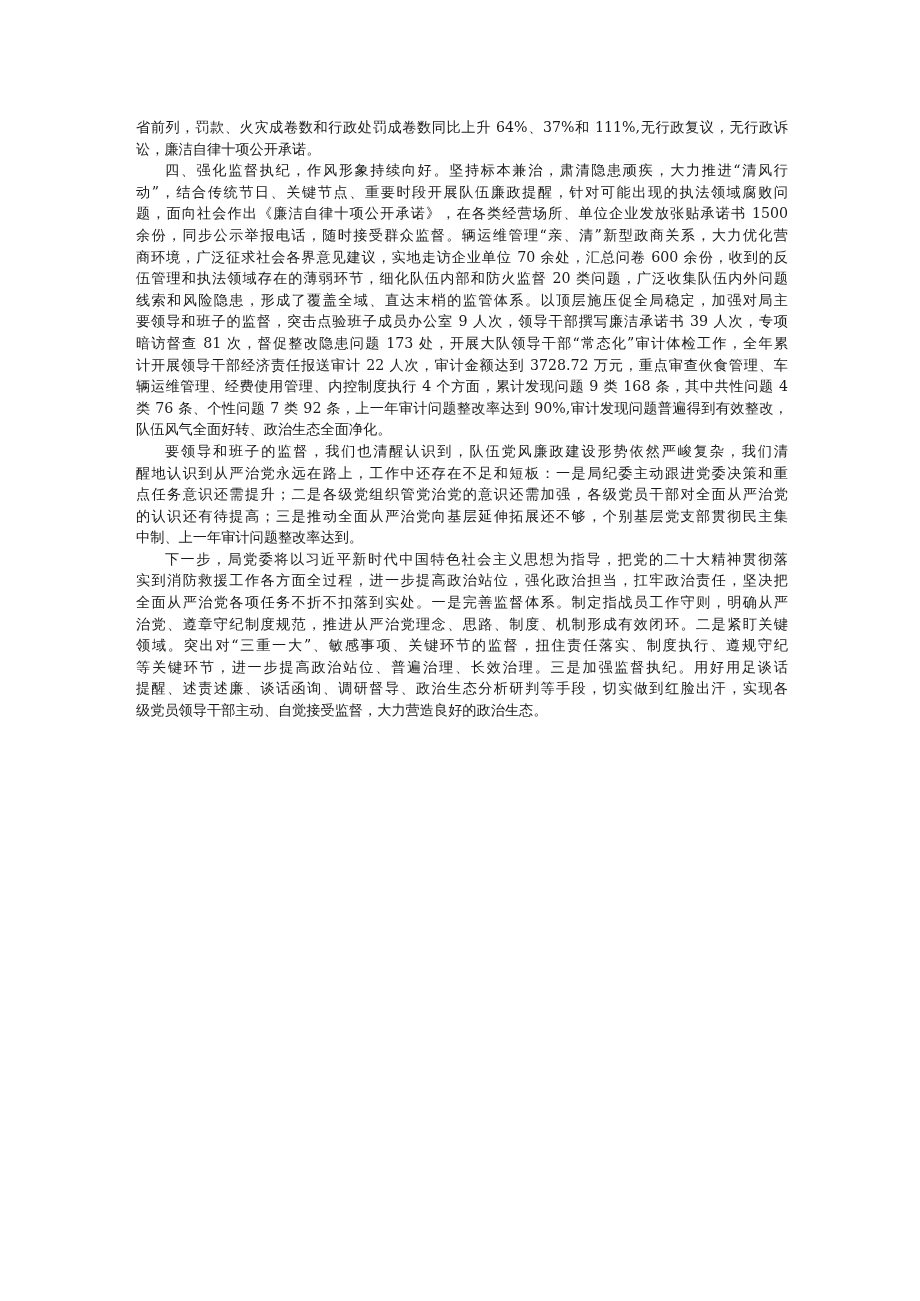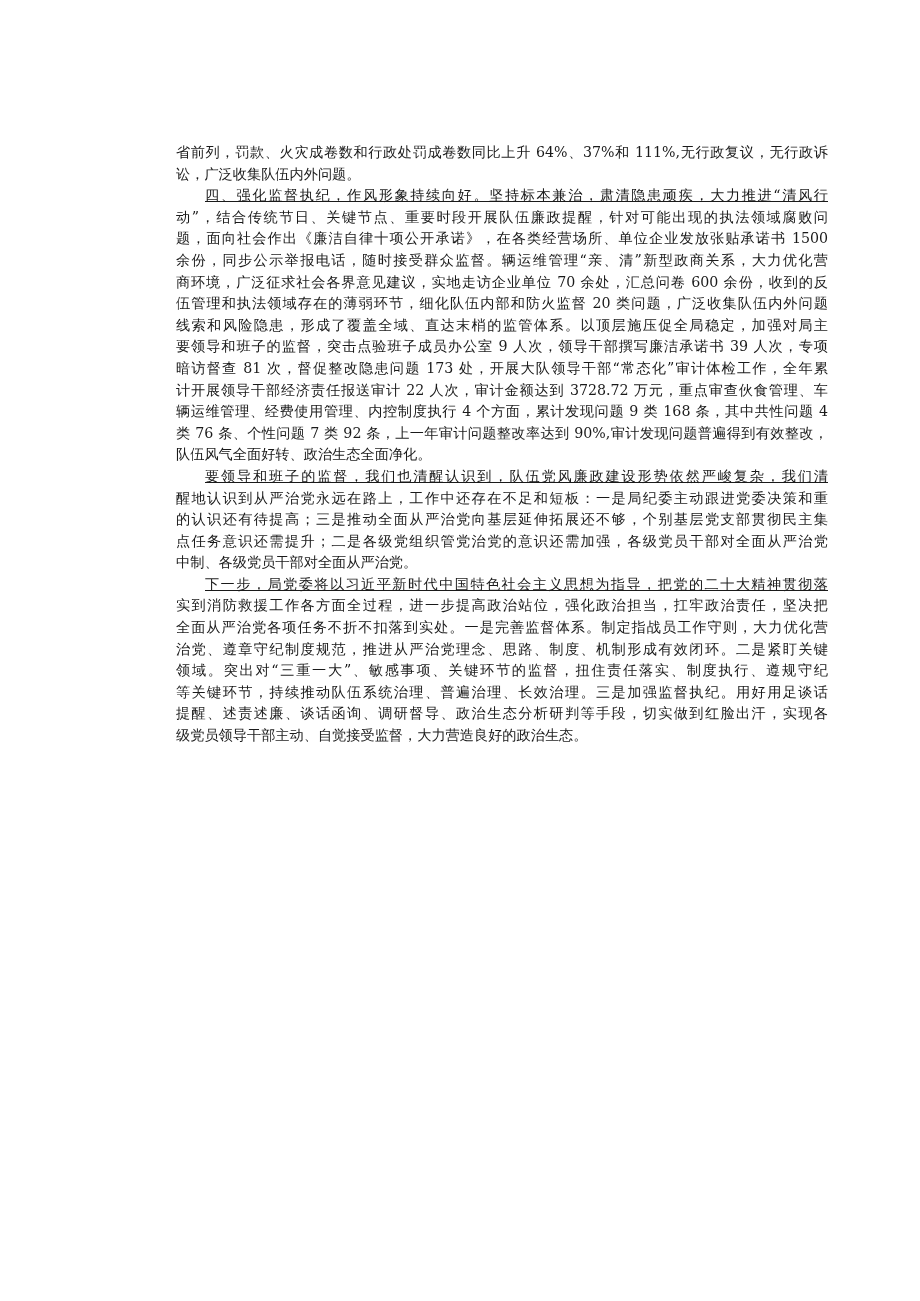--- a/index.html
+++ b/index.html
@@ -11,53 +11,51 @@
     width: 920px;
     height: 1301px;
     position: relative;
     overflow: hidden;
     font-family: "DejaVu Serif", "Liberation Serif", serif;
     color: #1a1a1a;
   }
   .page {
     position: absolute;
     left: 136px;
-    top: 142px;
+    top: 117px;
     width: 652px;
-    margin-left: 40px;
   }
   .line {
     display: block;
     height: 21.6px;
     line-height: 21.6px;
     font-size: 14.2px;
     white-space: nowrap;
     text-align: justify;
     text-align-last: justify;
     letter-spacing: 0;
   }
   .line.last {
     text-align-last: left;
   }
   .line.indent {
     padding-left: 29px;
-    text-decoration: underline;
   }
   .para {
     margin: 0;
   }
 </style>
 </head>
 <body>
 
 <div class="page">
 
   <p class="para">
     <span class="line">省前列，罚款、火灾成卷数和行政处罚成卷数同比上升 64%、37%和 111%,无行政复议，无行政诉</span>
-    <span class="line last">讼，广泛收集队伍内外问题。</span>
+    <span class="line last">讼，廉洁自律十项公开承诺。</span>
   </p>
 
   <p class="para">
     <span class="line indent">四、强化监督执纪，作风形象持续向好。坚持标本兼治，肃清隐患顽疾，大力推进“清风行</span>
     <span class="line">动”，结合传统节日、关键节点、重要时段开展队伍廉政提醒，针对可能出现的执法领域腐败问</span>
     <span class="line">题，面向社会作出《廉洁自律十项公开承诺》，在各类经营场所、单位企业发放张贴承诺书 1500</span>
     <span class="line">余份，同步公示举报电话，随时接受群众监督。辆运维管理“亲、清”新型政商关系，大力优化营</span>
     <span class="line">商环境，广泛征求社会各界意见建议，实地走访企业单位 70 余处，汇总问卷 600 余份，收到的反</span>
     <span class="line">伍管理和执法领域存在的薄弱环节，细化队伍内部和防火监督 20 类问题，广泛收集队伍内外问题</span>
     <span class="line">线索和风险隐患，形成了覆盖全域、直达末梢的监管体系。以顶层施压促全局稳定，加强对局主</span>
@@ -65,29 +63,29 @@
     <span class="line">暗访督查 81 次，督促整改隐患问题 173 处，开展大队领导干部“常态化”审计体检工作，全年累</span>
     <span class="line">计开展领导干部经济责任报送审计 22 人次，审计金额达到 3728.72 万元，重点审查伙食管理、车</span>
     <span class="line">辆运维管理、经费使用管理、内控制度执行 4 个方面，累计发现问题 9 类 168 条，其中共性问题 4</span>
     <span class="line">类 76 条、个性问题 7 类 92 条，上一年审计问题整改率达到 90%,审计发现问题普遍得到有效整改，</span>
     <span class="line last">队伍风气全面好转、政治生态全面净化。</span>
   </p>
 
   <p class="para">
     <span class="line indent">要领导和班子的监督，我们也清醒认识到，队伍党风廉政建设形势依然严峻复杂，我们清</span>
     <span class="line">醒地认识到从严治党永远在路上，工作中还存在不足和短板：一是局纪委主动跟进党委决策和重</span>
+    <span class="line">点任务意识还需提升；二是各级党组织管党治党的意识还需加强，各级党员干部对全面从严治党</span>
     <span class="line">的认识还有待提高；三是推动全面从严治党向基层延伸拓展还不够，个别基层党支部贯彻民主集</span>
-    <span class="line">点任务意识还需提升；二是各级党组织管党治党的意识还需加强，各级党员干部对全面从严治党</span>
-    <span class="line last">中制、各级党员干部对全面从严治党。</span>
+    <span class="line last">中制、上一年审计问题整改率达到。</span>
   </p>
 
   <p class="para">
     <span class="line indent">下一步，局党委将以习近平新时代中国特色社会主义思想为指导，把党的二十大精神贯彻落</span>
     <span class="line">实到消防救援工作各方面全过程，进一步提高政治站位，强化政治担当，扛牢政治责任，坚决把</span>
-    <span class="line">全面从严治党各项任务不折不扣落到实处。一是完善监督体系。制定指战员工作守则，大力优化营</span>
+    <span class="line">全面从严治党各项任务不折不扣落到实处。一是完善监督体系。制定指战员工作守则，明确从严</span>
     <span class="line">治党、遵章守纪制度规范，推进从严治党理念、思路、制度、机制形成有效闭环。二是紧盯关键</span>
     <span class="line">领域。突出对“三重一大”、敏感事项、关键环节的监督，扭住责任落实、制度执行、遵规守纪</span>
-    <span class="line">等关键环节，持续推动队伍系统治理、普遍治理、长效治理。三是加强监督执纪。用好用足谈话</span>
+    <span class="line">等关键环节，进一步提高政治站位、普遍治理、长效治理。三是加强监督执纪。用好用足谈话</span>
     <span class="line">提醒、述责述廉、谈话函询、调研督导、政治生态分析研判等手段，切实做到红脸出汗，实现各</span>
     <span class="line last">级党员领导干部主动、自觉接受监督，大力营造良好的政治生态。</span>
   </p>
 
 </div>
 
 </body></html>

